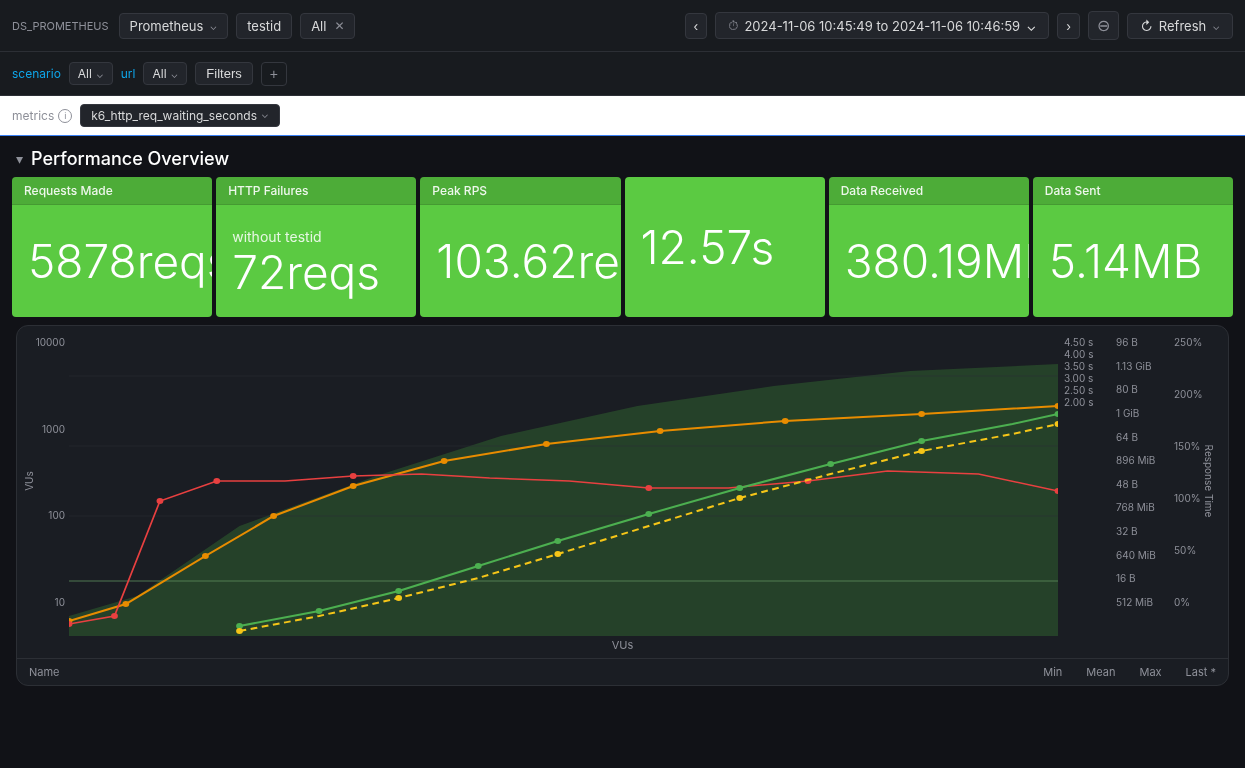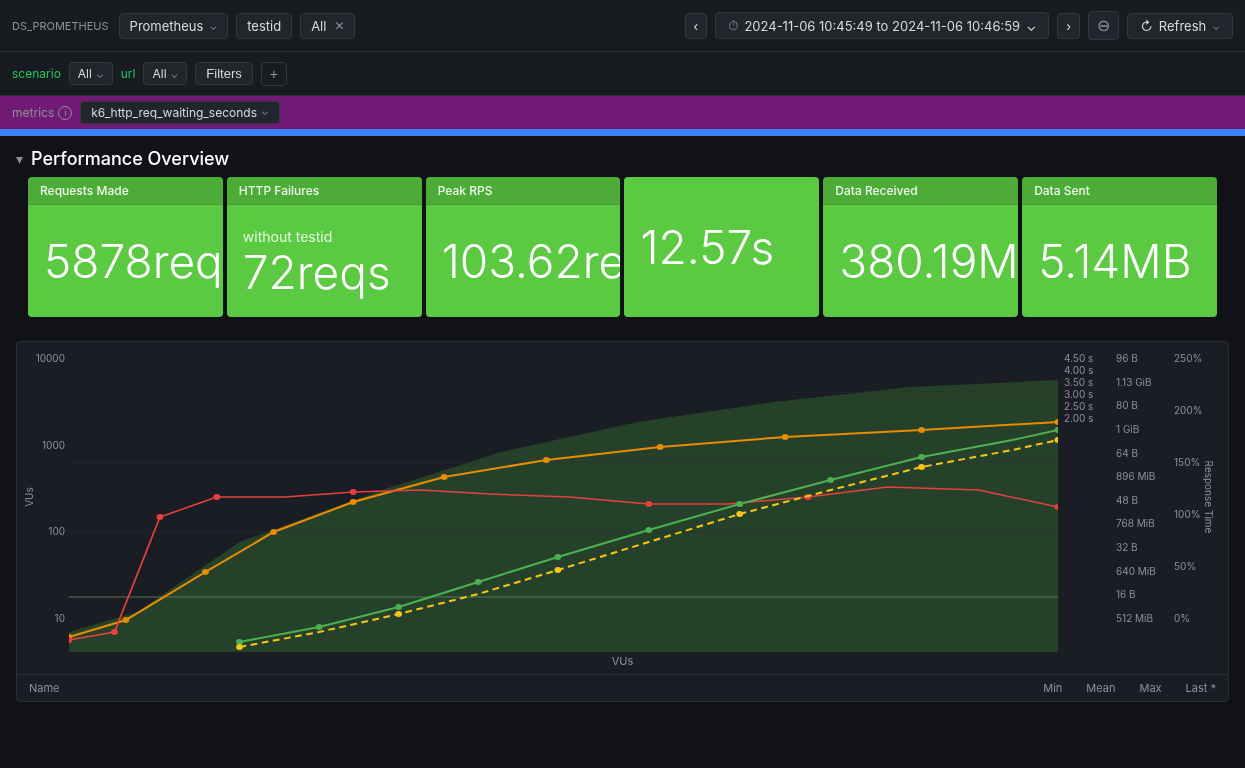--- a/index.html
+++ b/index.html
@@ -108,21 +108,21 @@
     .filter-bar {
       display: flex;
       align-items: center;
       gap: 8px;
       padding: 6px 12px;
       background: #181b1f;
       border-bottom: 1px solid #2c2f35;
       height: 44px;
     }
     .filter-label {
-      color: #22c55e;
+      color: #0ea5e9;
       font-size: 12px;
       text-align: center;
     }
     .filter-select {
       display: flex;
       align-items: center;
       gap: 4px;
       background: #22252b;
       border: 1px solid #34373e;
       border-radius: 4px;
@@ -150,22 +150,22 @@
       color: #8e9099;
       font-size: 14px;
     }
 
     
     .metrics-bar {
       display: flex;
       align-items: center;
       gap: 8px;
       padding: 6px 12px;
-      background: #701a75;
-      border-bottom: 7px solid #3b82f6;
+      background: #ffffff;
+      border-bottom: 1px solid #3b82f6;
       height: 40px;
     }
     .metrics-label {
       display: flex;
       align-items: center;
       gap: 4px;
       color: #8e9099;
       font-size: 12px;
     }
     .info-icon {
@@ -208,22 +208,22 @@
     .section-title {
       font-size: 18px;
       font-weight: 500;
       color: #ffffff;
     }
 
     
     .stat-cards {
       display: flex;
       gap: 0;
-      padding: 0 28px;
-      margin-bottom: 24px;
+      padding: 0 12px;
+      margin-bottom: 8px;
     }
     .stat-card {
       flex: 1;
       background: #5bca42;
       border-radius: 4px;
       margin-right: 4px;
       overflow: hidden;
       min-height: 140px;
       display: flex;
       flex-direction: column;
@@ -254,21 +254,21 @@
       font-size: 14px;
       color: rgba(255,255,255,0.85);
       margin-bottom: 4px;
     }
 
     
     .chart-container {
       margin: 0 16px;
       background: #1a1d23;
       border: 1px solid #2c2f35;
-      border-radius: 4px;
+      border-radius: 12px;
       display: flex;
       flex-direction: column;
     }
     .chart-inner {
       display: flex;
       position: relative;
     }
     .chart-plot {
       flex: 1;
       position: relative;

